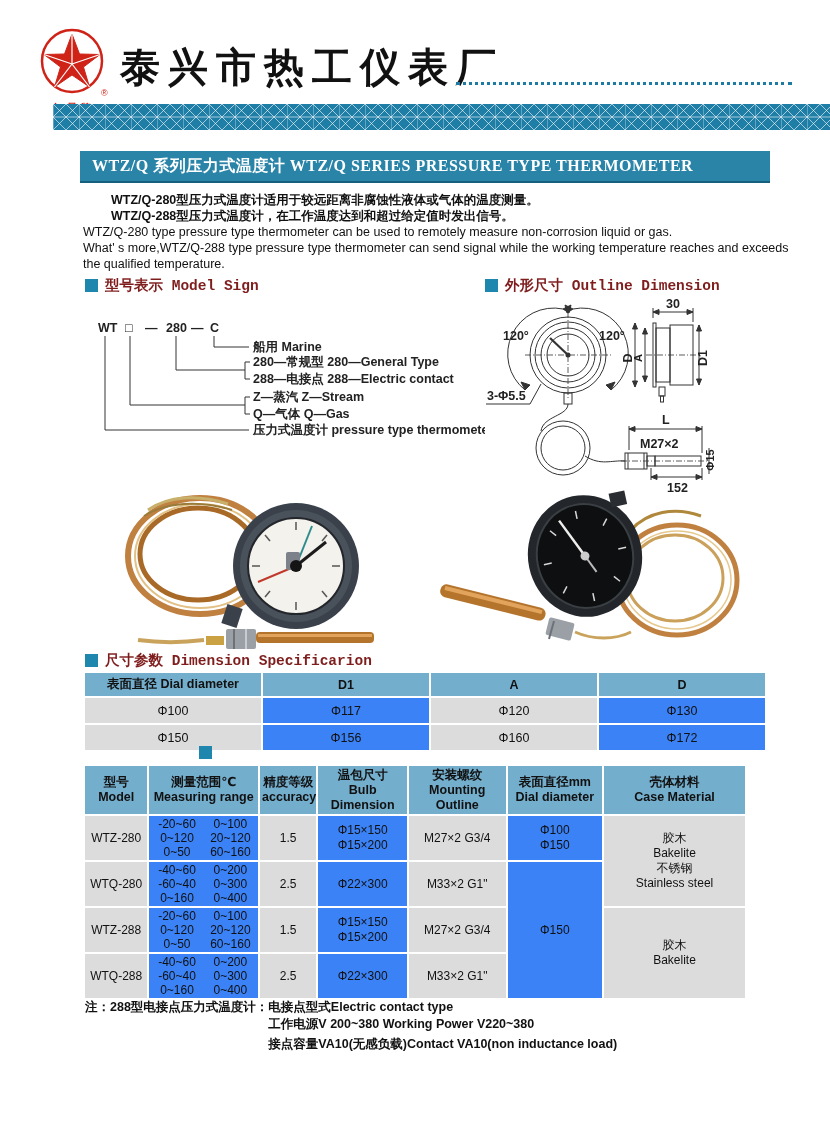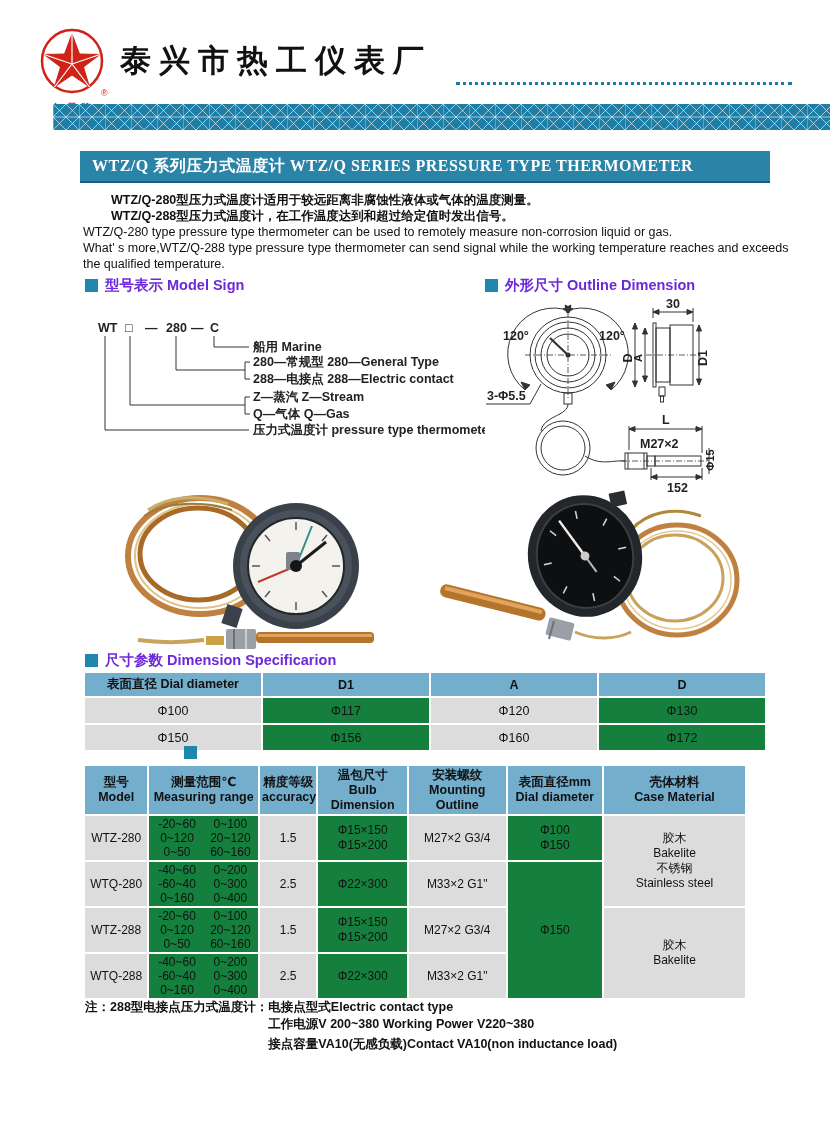--- a/index.html
+++ b/index.html
@@ -5,40 +5,40 @@
   * { margin:0; padding:0; box-sizing:border-box; }
   html,body { background:#fff; }
   body { font-family:"Liberation Sans","DejaVu Sans",sans-serif; color:#1a1a1a; }
   .page { position:relative; width:830px; height:1138px; background:#fff; overflow:hidden; }
 
   
   .header { position:absolute; left:38px; top:26px; right:38px; height:84px; }
   .logo { position:absolute; left:0; top:2px; width:72px; text-align:center; }
   .logo svg { display:block; }
   .brand-name { color:#cf2318; font-size:10px; font-weight:bold; letter-spacing:4px; margin-top:1px; white-space:nowrap; }
-  .company { position:absolute; left:82px; top:14px; font-size:31px; font-weight:900; letter-spacing:8px; color:#111; white-space:nowrap; }
+  .company { position:absolute; left:82px; top:14px; font-size:40px; font-weight:900; letter-spacing:8px; color:#111; white-space:nowrap; }
   .dotline { position:absolute; left:418px; right:0; top:56px; border-bottom:3px dotted #1d7aa3; }
 
   
   .band { position:absolute; left:53px; right:0; top:104px; height:26px; }
 
   
   .title-bar { position:absolute; left:80px; top:151px; width:690px; height:32px;
     background:#2a84a8; border-bottom:2px solid #16607f; display:flex; align-items:center;
     padding-left:12px; }
   .title-bar span { color:#fff; font-family:"Liberation Serif","DejaVu Serif",serif;
     font-weight:bold; font-size:16px; letter-spacing:0.5px; white-space:nowrap; }
 
   
   .intro { position:absolute; left:83px; top:192px; width:712px; font-size:12.5px; line-height:16px; color:#111; }
   .intro .zh { text-indent:28px; font-weight:600; }
   .intro .en { font-weight:500; }
 
   
-  .sec { position:absolute; display:flex; align-items:center; gap:7px; font-size:14.5px; font-weight:bold; color:#6d28d9; white-space:nowrap; }
+  .sec { position:absolute; display:flex; align-items:center; gap:7px; font-size:14.5px; font-weight:bold; color:#7f1d1d; white-space:nowrap;font-family:Liberation Mono, monospace; }
   .sec .sq { width:13px; height:13px; background:#1f86ad; flex:0 0 auto; }
   #sec-model { left:85px; top:276px; }
   #sec-outline { left:485px; top:276px; }
   #sec-dim { left:85px; top:651px; }
   #sec-tech { left:85px; top:746px;flex-direction:column; }
 
   
   .drawing { position:absolute; }
   #model-sign { left:85px; top:300px; }
   #outline-dim { left:483px; top:298px; }
@@ -46,21 +46,21 @@
   #photo-right { left:425px; top:490px; }
   .dwg-text { font-family:"Liberation Sans","DejaVu Sans",sans-serif; font-size:12.5px; font-weight:600; fill:#222; }
   .dwg-small { font-size:11px; font-weight:600; fill:#222; }
   .dwg-line { stroke:#333; stroke-width:1; fill:none; }
 
   
   table { border-collapse:separate; border-spacing:2px; background:#fff; table-layout:fixed; }
   td,th { font-size:12.5px; text-align:center; vertical-align:middle; font-weight:500; color:#111; padding:1px 2px;margin-top:26px; }
   .hd { background:#74aecd; font-weight:bold; }
   .cg { background:#dcdcdc; }
-  .cb { background:#15803d; }
+  .cb { background:#3b82f6; }
 
   #dim-table { position:absolute; left:83px; top:671px; width:676px; }
   #dim-table th { height:23px; }
   #dim-table td { height:25px; }
 
   #tech-table { position:absolute; left:83px; top:764px; width:664px; }
   #tech-table th { height:48px; font-size:12.5px; line-height:15px; }
   #tech-table td { height:44px; font-size:12px; line-height:14px; }
   .range-grid { display:grid; grid-template-columns:1fr 1fr; row-gap:0; column-gap:2px; justify-items:center; }
   .case-cell div, .bulb-cell div, .dial-cell div { line-height:15px; }

